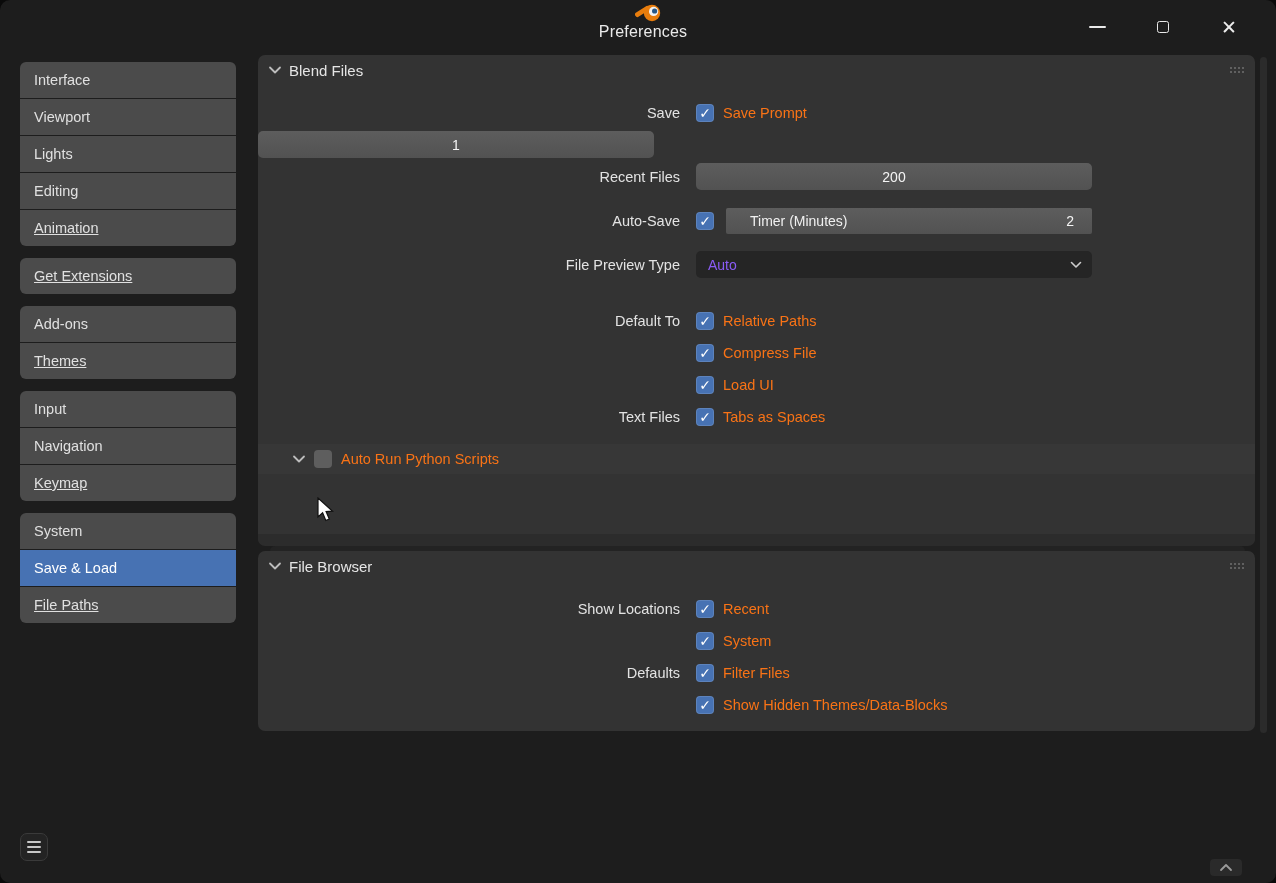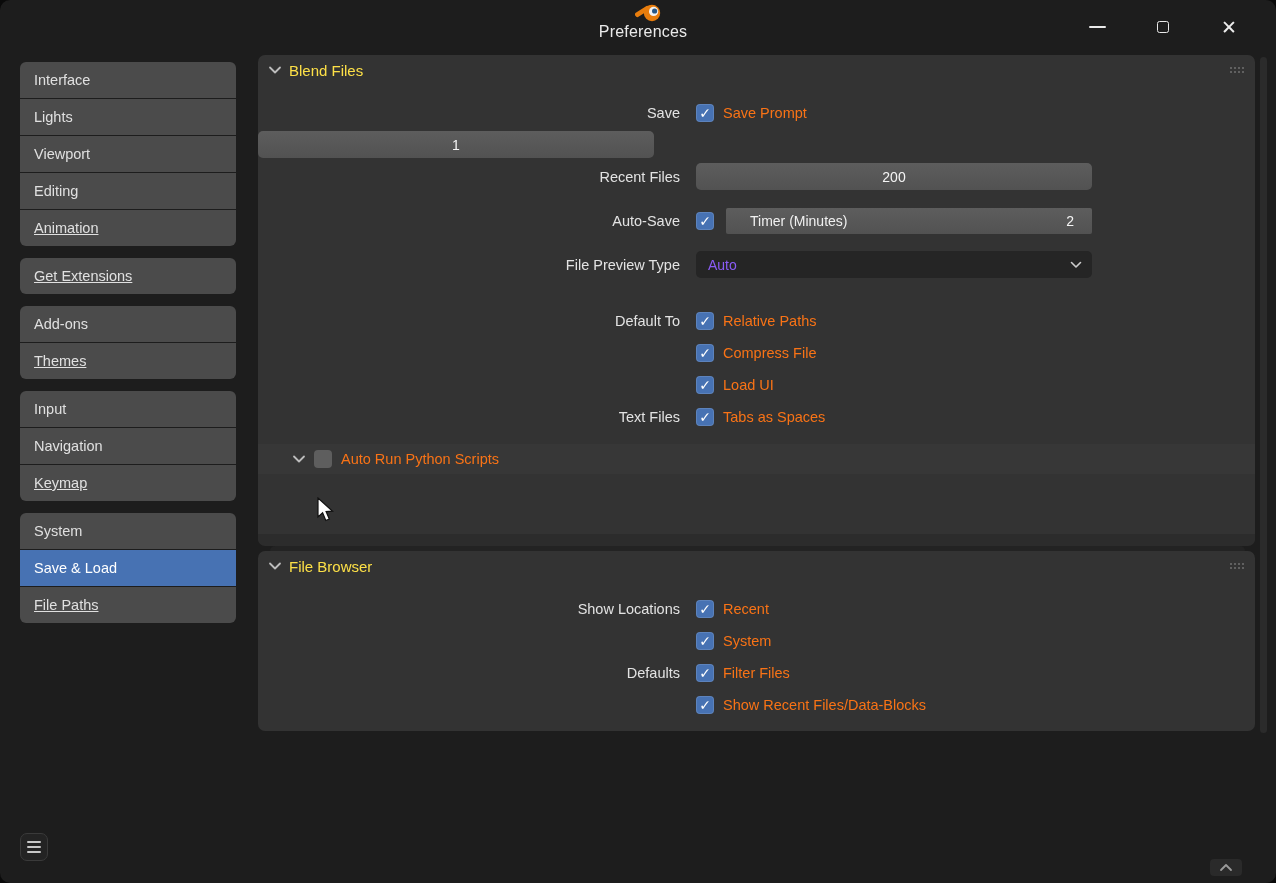--- a/index.html
+++ b/index.html
@@ -23,21 +23,21 @@
               font-size:14.5px; display:flex; align-items:center; padding-left:14px; cursor:default; }
   .nav-item:last-child { margin-bottom:0;text-decoration:underline; }
   .nav-item.active { background:#4772b3; color:#ffffff; }
 
   
   .main { position:absolute; left:258px; top:55px; width:997px; }
   .panel { background:#333333; border-radius:7px; position:relative; }
   .panel-blend { height:490px; margin-bottom:6px; }
   .panel-files { height:180px; }
   .panel-header { height:30px; display:flex; align-items:center; padding:0 10px; }
-  .panel-title { margin-left:7px; font-size:15px; color:#fde047; }
+  .panel-title { margin-left:7px; font-size:15px; color:#e5e5e5; }
   .chev { flex:0 0 auto; }
   .grip { margin-left:auto; width:16px; height:8px;
           background-image:radial-gradient(circle, #6b6b6b 1px, transparent 1.2px);
           background-size:4px 4px; opacity:.8; }
 
   .panel-body { padding-top:14px; }
   .row { display:flex; align-items:center; height:27px; margin-bottom:5px; }
   .row-label { width:438px; padding-right:16px; text-align:right; font-size:14.5px; color:#e3e3e3; flex:0 0 auto; }
   .row-content { display:flex; align-items:center; }
   .spacer-12 { height:12px; } .spacer-24 { height:24px; }
@@ -109,22 +109,22 @@
         </div>
       <div class="win-btn">
           <span class="close-glyph">✕</span>
         </div>
     </div>
   </div>
 
   <div class="sidebar">
     <div class="nav-group">
       <div class="nav-item">Interface</div>
+      <div class="nav-item">Viewport</div>
       <div class="nav-item">Lights</div>
-      <div class="nav-item">Viewport</div>
       <div class="nav-item">Editing</div>
       <div class="nav-item">Animation</div>
     </div>
     <div class="nav-group">
       <div class="nav-item">Get Extensions</div>
     </div>
     <div class="nav-group">
       <div class="nav-item">Add-ons</div>
       <div class="nav-item">Themes</div>
     </div>
@@ -307,21 +307,21 @@
             <span class="cb-label">Filter Files</span>
           </div>
         </div>
 
         <div class="row">
           <div class="row-label"></div>
           <div class="row-content">
             <span class="checkbox checked">
                 <span class="check">✓</span>
               </span>
-            <span class="cb-label">Show Recent Files/Data-Blocks</span>
+            <span class="cb-label">Show Hidden Themes/Data-Blocks</span>
           </div>
         </div>
 
       </div>
     </div>
   </div>
 
   <div class="hamburger">
     <span></span>
     <span></span>

